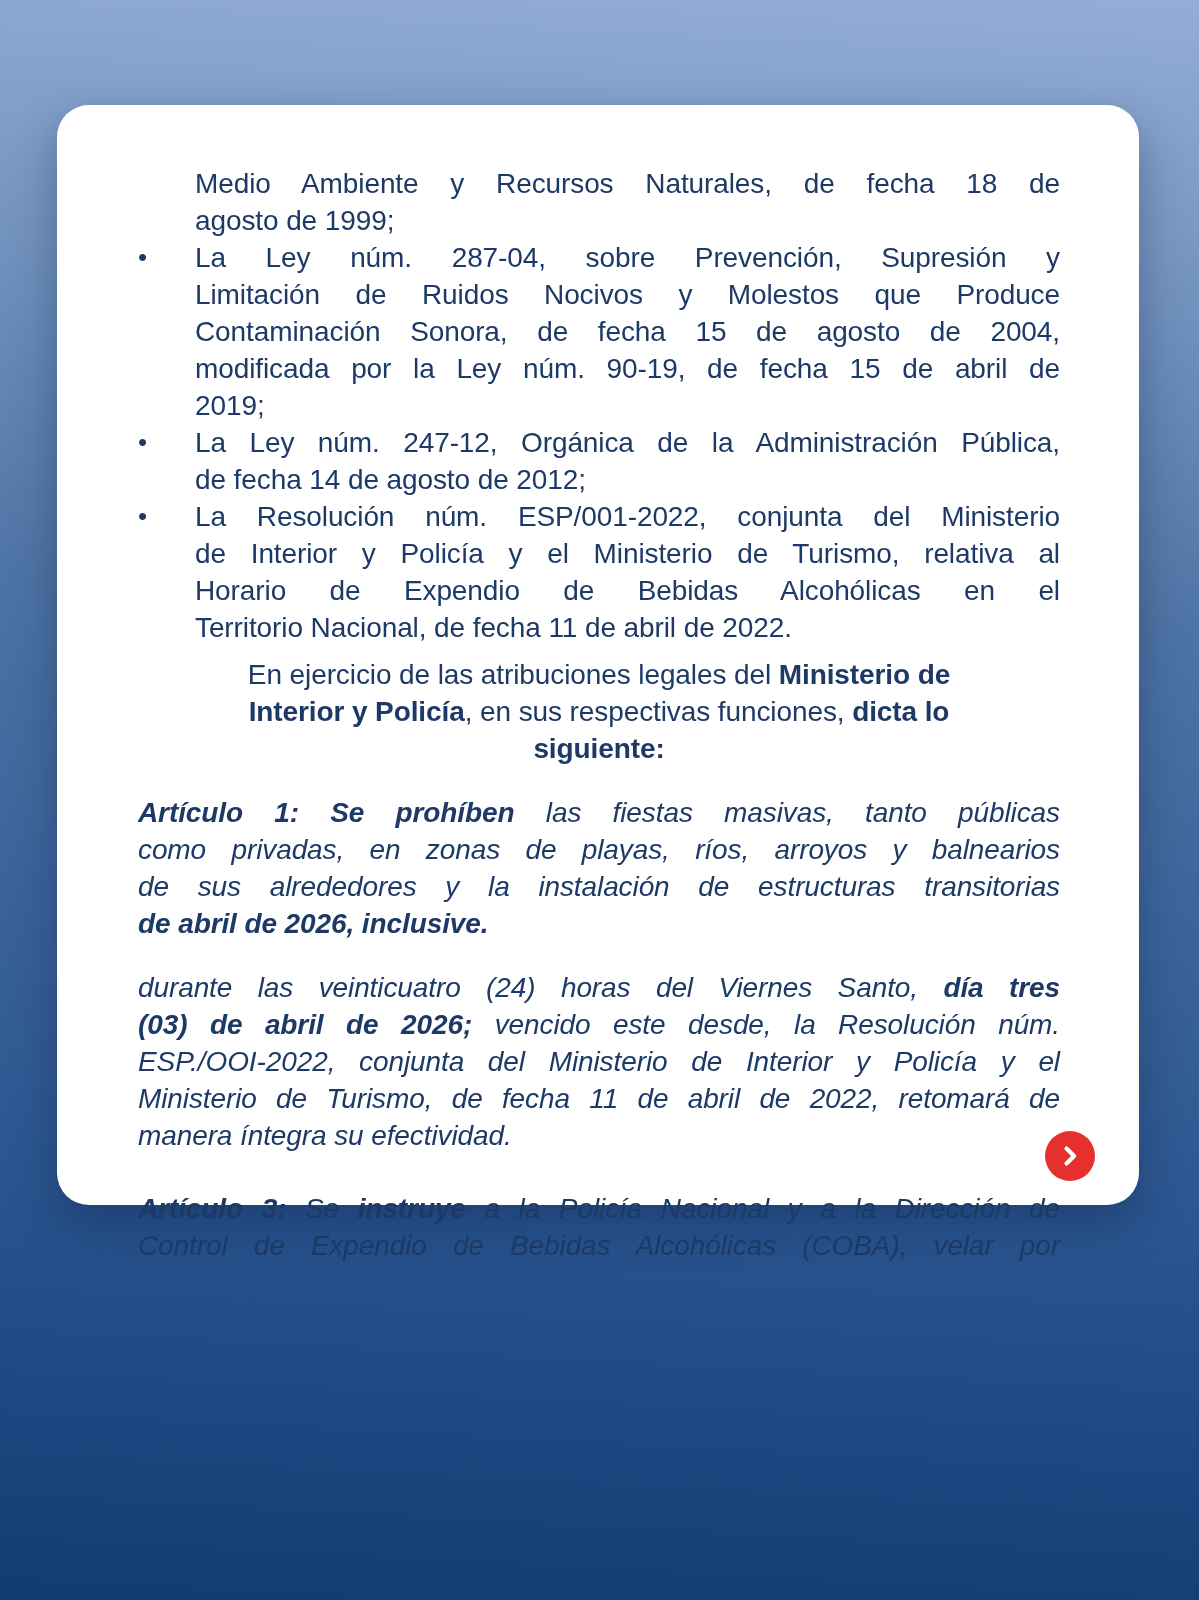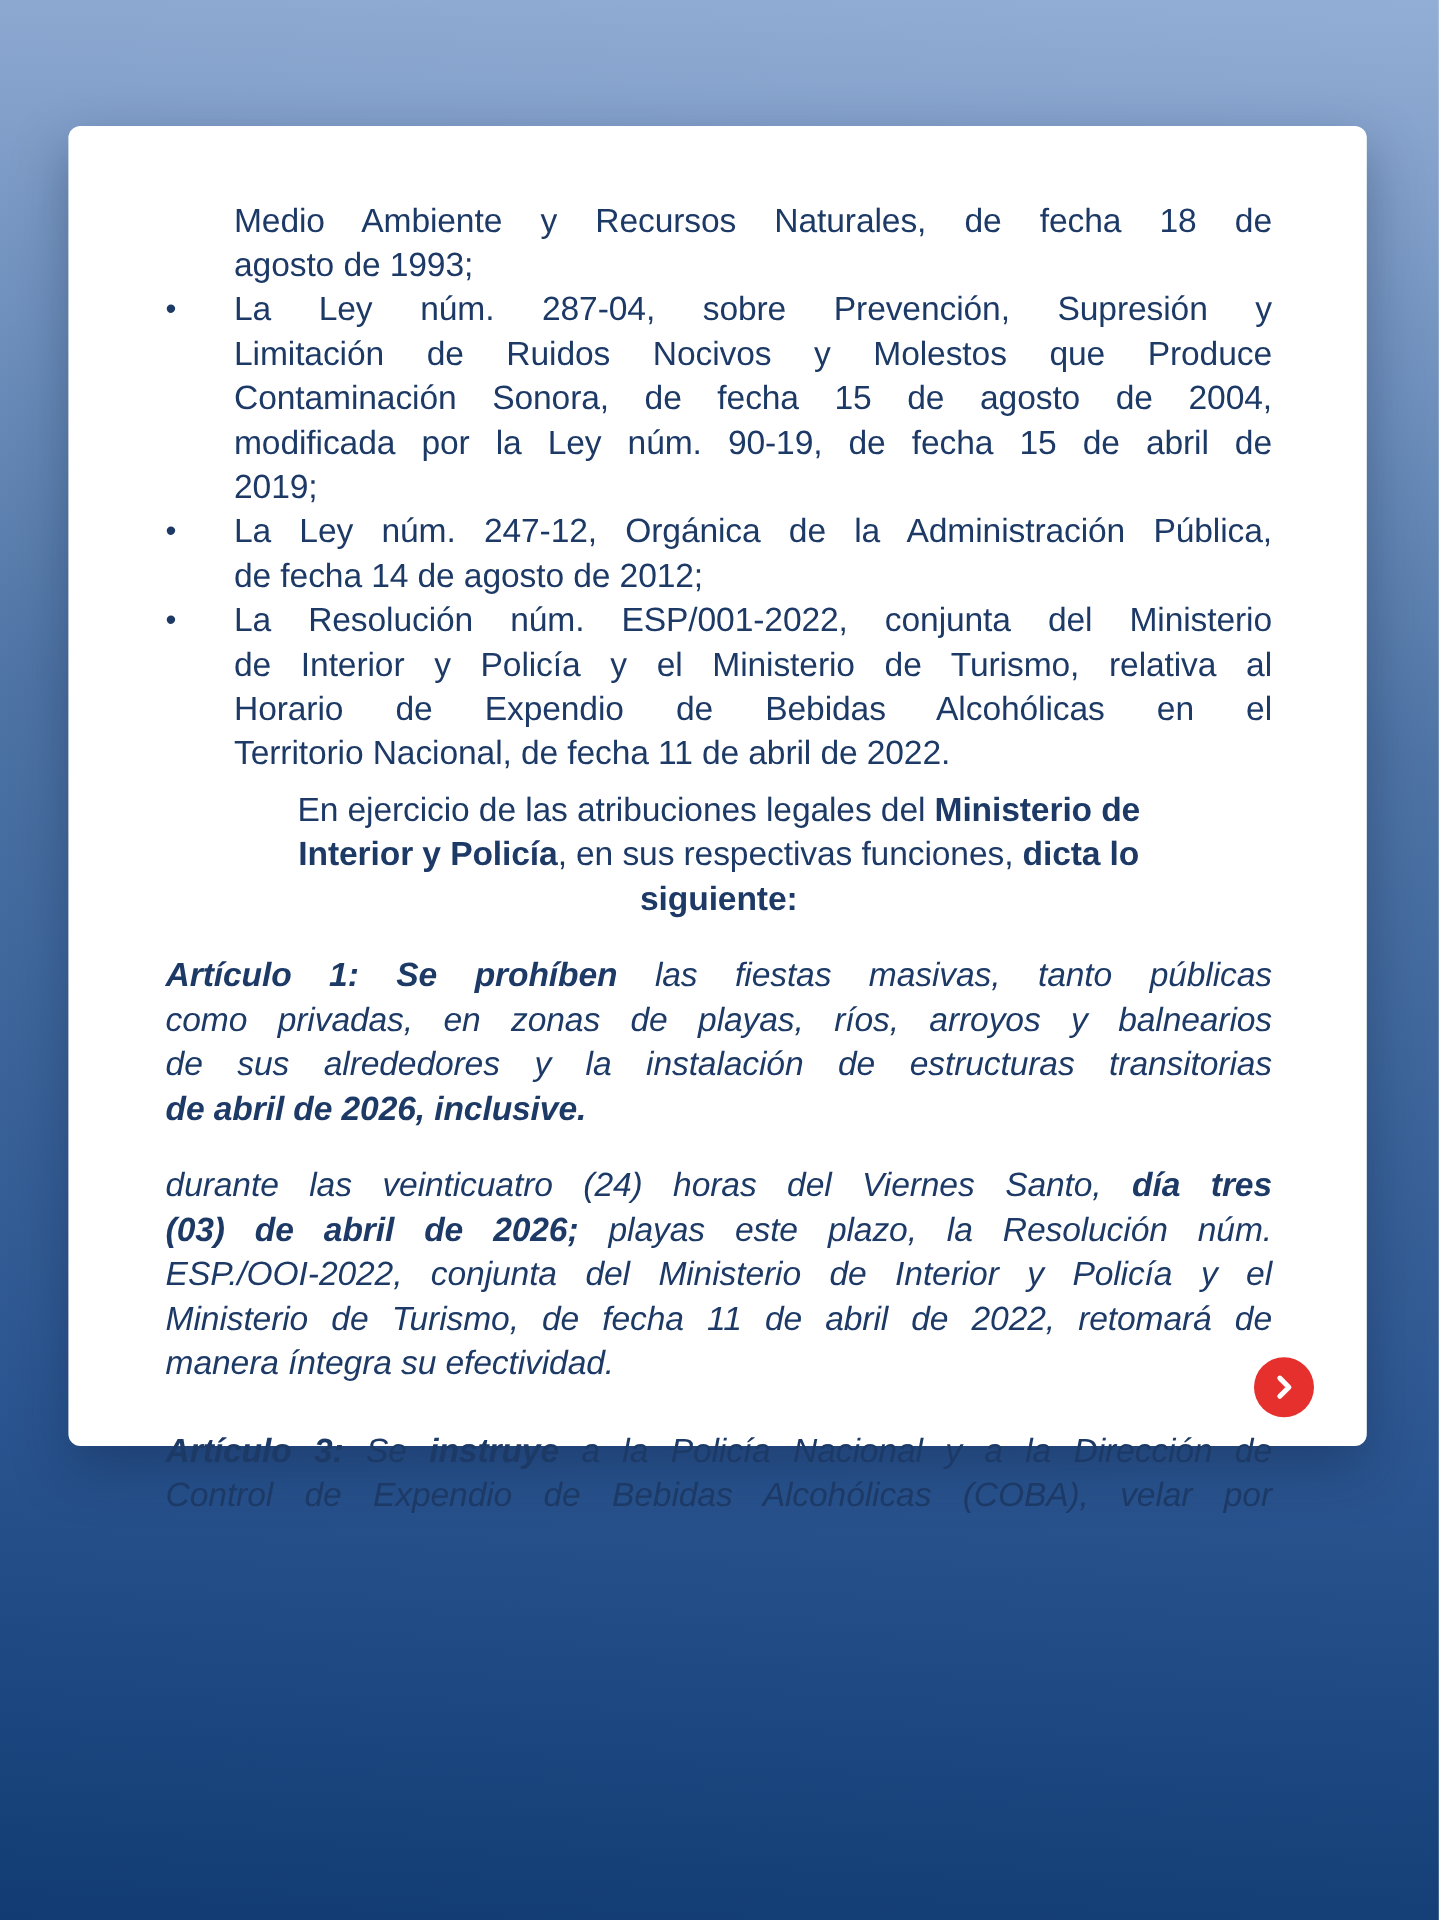--- a/index.html
+++ b/index.html
@@ -17,21 +17,21 @@
   body{
     font-family:"Liberation Sans","DejaVu Sans",sans-serif;
     background:linear-gradient(183deg,var(--bg-top) 0%,var(--bg-mid1) 38%,var(--bg-mid2) 74%,var(--bg-bottom) 100%);
     position:relative;
   }
   .card{
     position:absolute;
     left:57px;top:105px;
     width:1082px;height:1100px;
     background:var(--card);
-    border-radius:10px;
+    border-radius:32px;
     box-shadow:0 18px 45px rgba(8,30,64,0.35);
   }
   .content{
     position:absolute;
     left:81px;right:79px;top:60px;
     color:var(--text);
     font-size:28px;
     letter-spacing:-0.1px;
   }
   .line{
@@ -69,21 +69,21 @@
   }
   .next-btn svg{display:block;}
 </style>
 </head>
 <body>
 
 <div class="card">
   <div class="content">
       <div class="block indent">
         <div class="line"><span class="">Medio Ambiente y Recursos Naturales, de fecha 18 de</span></div>
-        <div class="line last"><span class="">agosto de 1993;</span></div>
+        <div class="line last"><span class="">agosto de 1999;</span></div>
       </div>
       <div class="block bullet-list">
         <div class="bullet-item">
           <div class="bullet-marker">•</div>
           <div class="bullet-body">
             <div class="line"><span class="">La Ley núm. 287-04, sobre Prevención, Supresión y</span></div>
             <div class="line"><span class="">Limitación de Ruidos Nocivos y Molestos que Produce</span></div>
             <div class="line"><span class="">Contaminación Sonora, de fecha 15 de agosto de 2004,</span></div>
             <div class="line"><span class="">modificada por la Ley núm. 90-19, de fecha 15 de abril de</span></div>
             <div class="line last"><span class="">2019;</span></div>
@@ -112,21 +112,21 @@
         <div class="line last"><span class="b">siguiente:</span></div>
       </div>
       <div class="block article">
         <div class="line"><span class="b">Artículo 1: Se prohíben</span><span class=""> las fiestas masivas, tanto públicas</span></div>
         <div class="line"><span class="">como privadas, en zonas de playas, ríos, arroyos y balnearios</span></div>
         <div class="line"><span class="">de sus alrededores y la instalación de estructuras transitorias</span></div>
         <div class="line last"><span class="b">de abril de 2026, inclusive.</span></div>
       </div>
       <div class="block article">
         <div class="line"><span class="">durante las veinticuatro (24) horas del Viernes Santo, </span><span class="b">día tres</span></div>
-        <div class="line"><span class="b">(03) de abril de 2026;</span><span class=""> playas este plazo, la Resolución núm.</span></div>
+        <div class="line"><span class="b">(03) de abril de 2026;</span><span class=""> vencido este desde, la Resolución núm.</span></div>
         <div class="line"><span class="">ESP./OOI-2022, conjunta del Ministerio de Interior y Policía y el</span></div>
         <div class="line"><span class="">Ministerio de Turismo, de fecha 11 de abril de 2022, retomará de</span></div>
         <div class="line last"><span class="">manera íntegra su efectividad.</span></div>
       </div>
       <div class="block article">
         <div class="line"><span class="b">Artículo 3:</span><span class=""> Se </span><span class="b">instruye</span><span class=""> a la Policía Nacional y a la Dirección de</span></div>
         <div class="line"><span class="">Control de Expendio de Bebidas Alcohólicas (COBA), velar por</span></div>
       </div>
     </div>
   <button class="next-btn">

